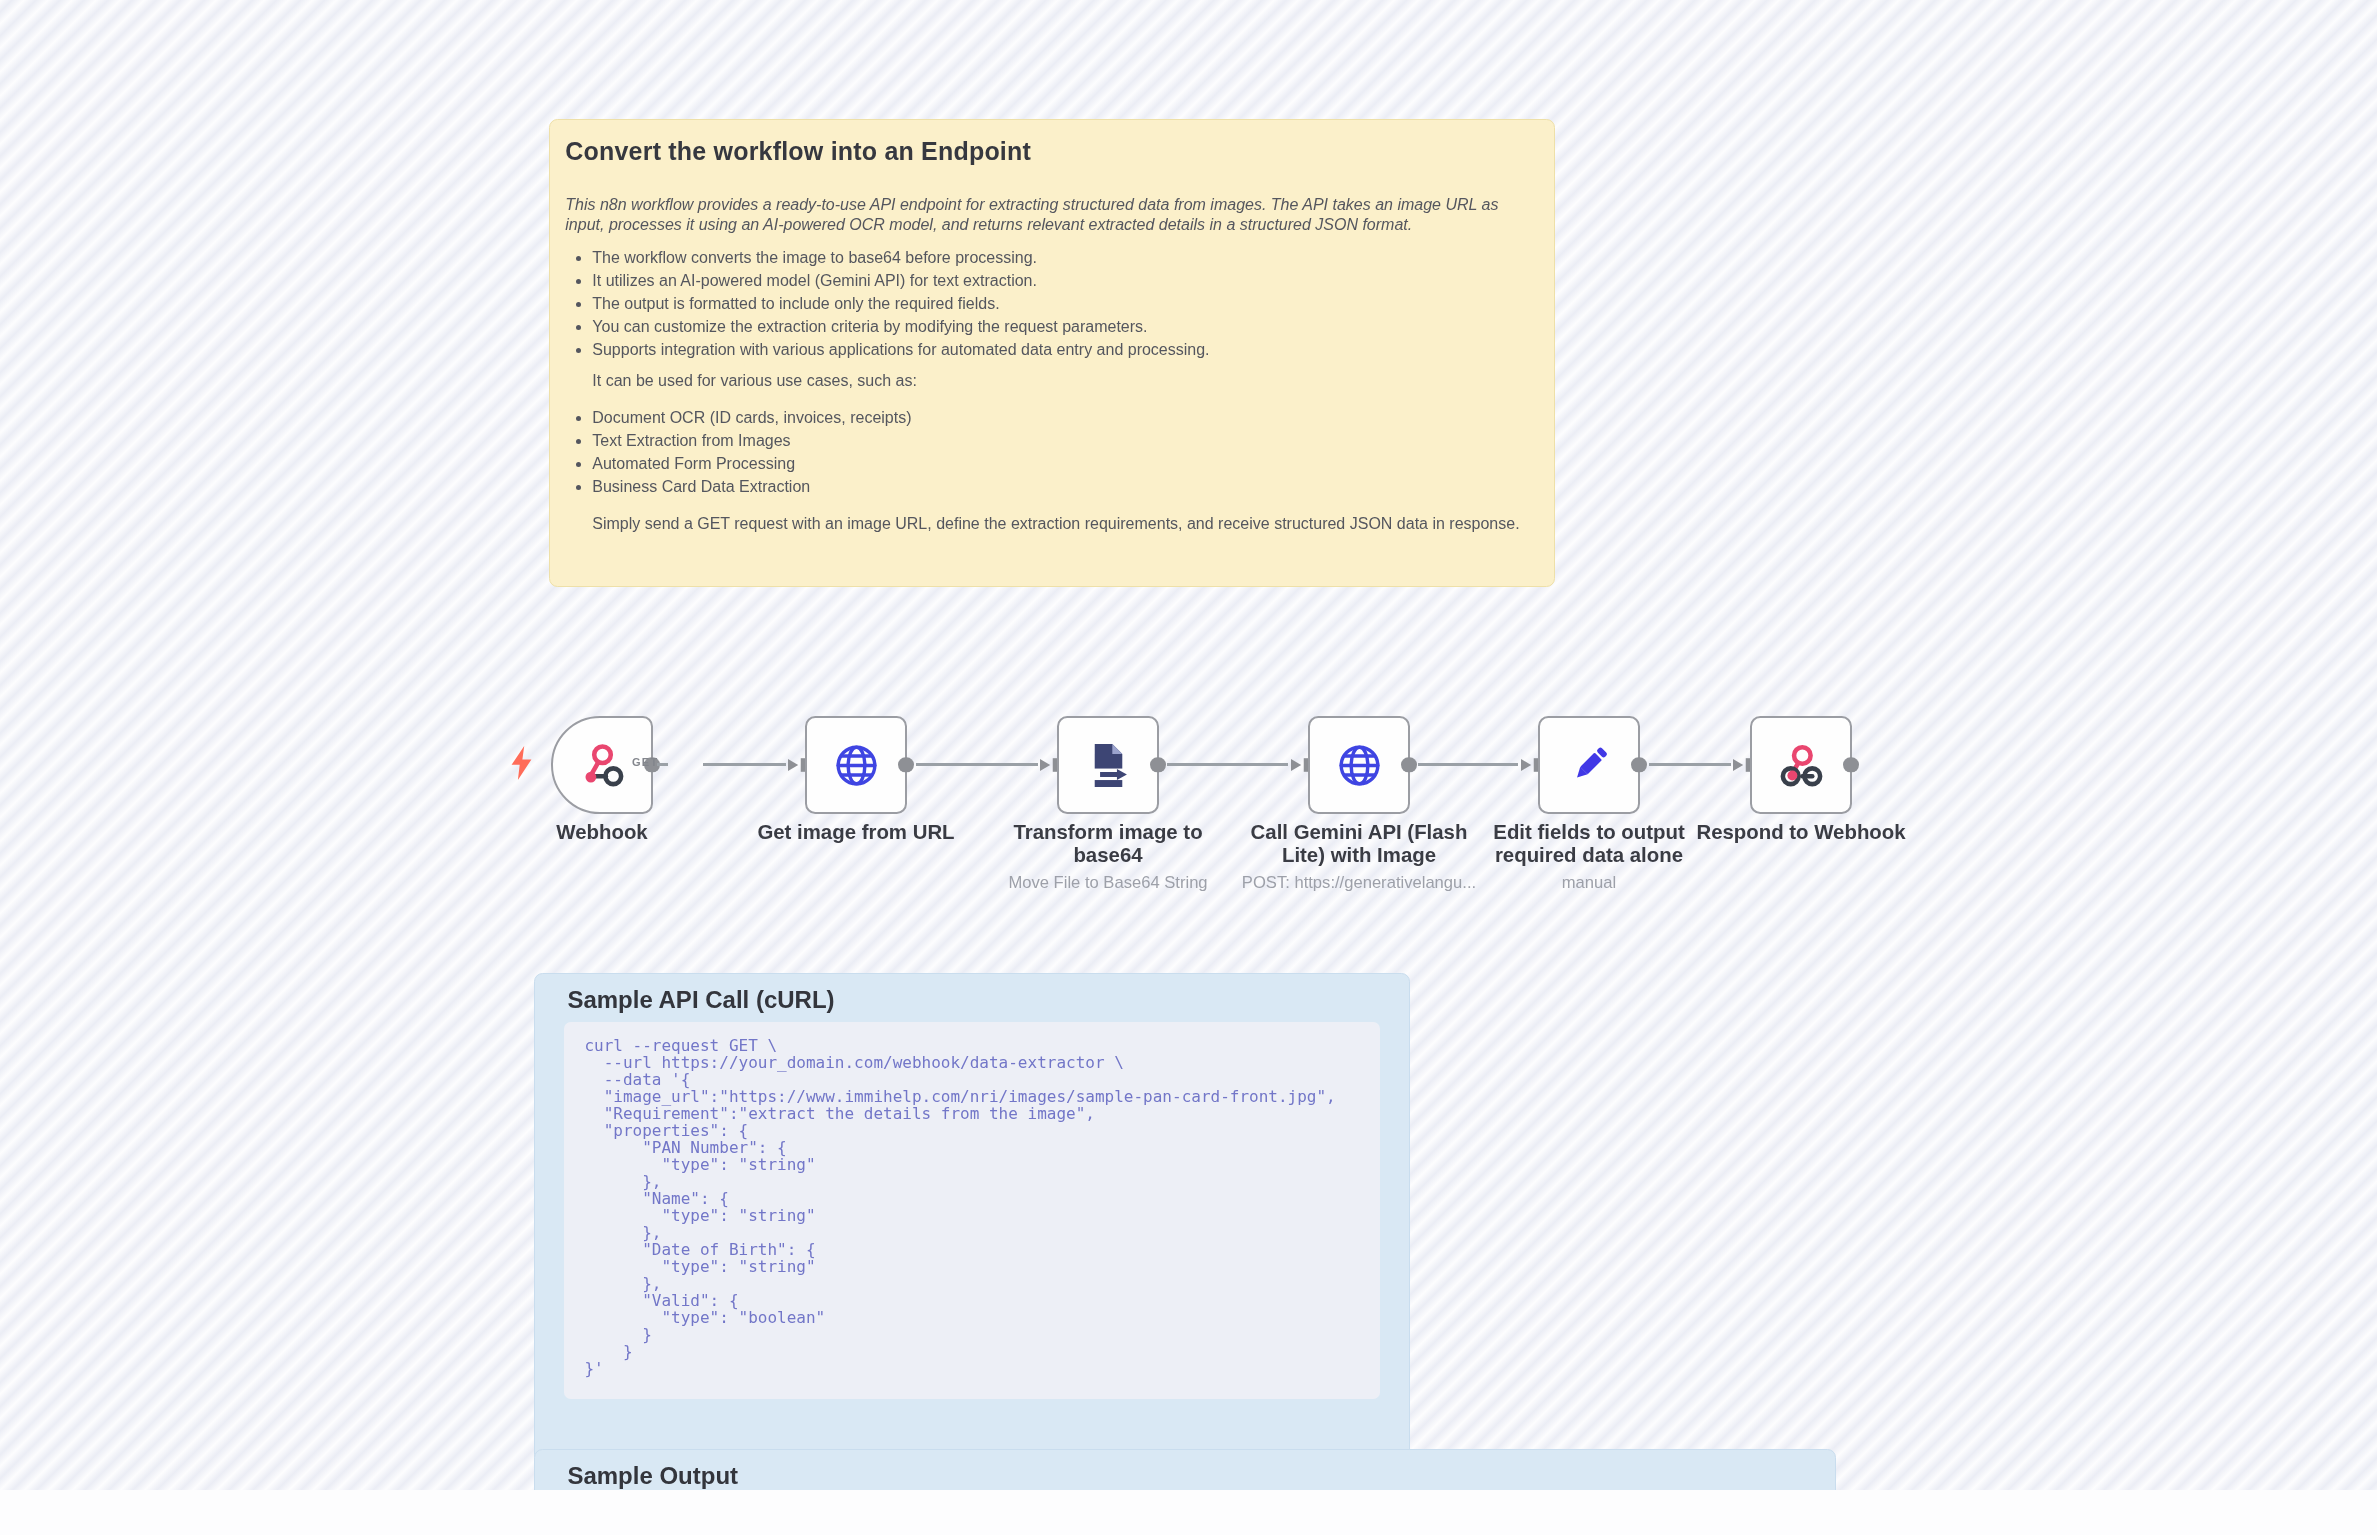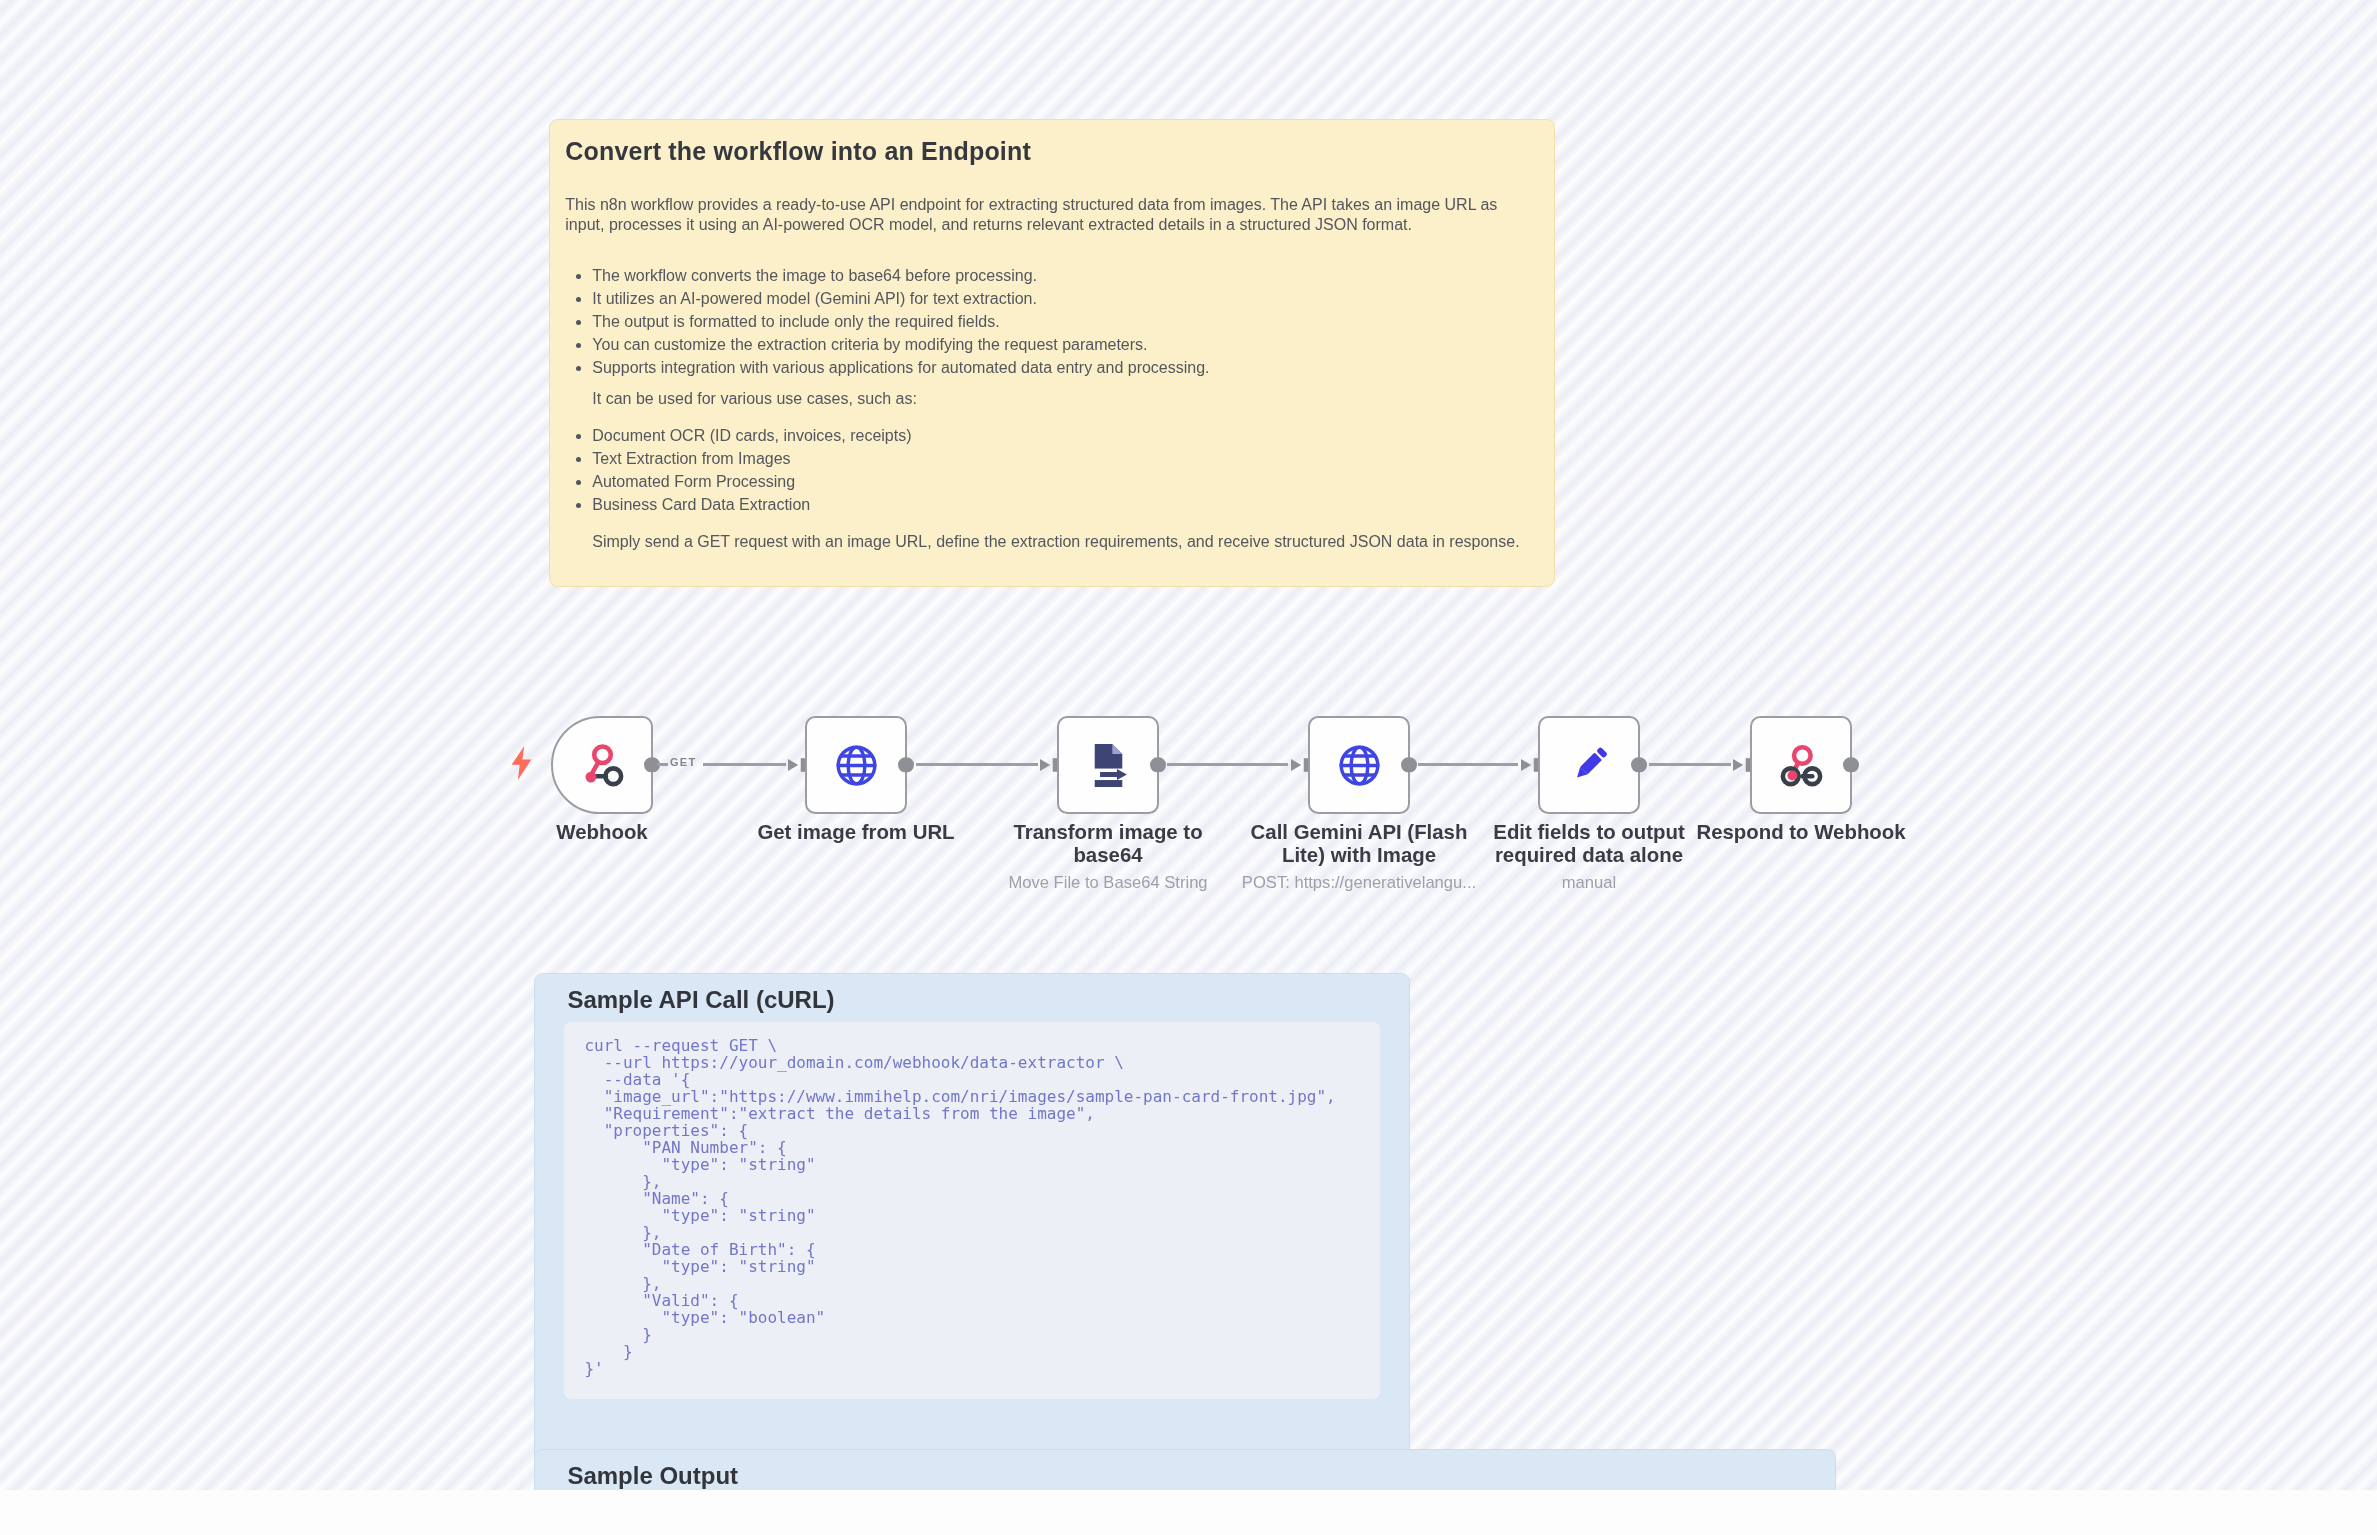--- a/index.html
+++ b/index.html
@@ -7,39 +7,39 @@
   #canvas{
     position:relative;width:2377px;height:1490px;overflow:hidden;
     background:repeating-linear-gradient(135deg,#fdfdfe 0px,#ebedf5 8.5px,#fdfdfe 17px);
     font-family:"Liberation Sans",sans-serif;
   }
   
   .note{position:absolute;border-radius:8.5px;}
   .note.yellow{left:549px;top:119px;width:1006px;height:468px;background:#fbf0ca;border:0.9px solid #eee0a8;padding:17px 17px 17px 15.3px;color:#54565e;}
   .note.yellow h2{font-size:25px;font-weight:700;color:#36383f;margin:0 0 29px 0;letter-spacing:0.2px;}
   .note.yellow p{font-size:16px;line-height:20.4px;margin:0;}
-  .note.yellow .intro{margin-bottom:31px;}
+  .note.yellow .intro{margin-bottom:13px;font-style:italic;}
   .note.yellow ul{margin:0 0 13.6px 0;padding-left:27px;list-style:disc outside;}
   .note.yellow li{font-size:16px;line-height:17px;margin:0 0 6px 0;}
   .note.yellow .mid{padding-left:27px;margin:0 0 17px 0;}
   .note.yellow .footer{padding-left:27px;margin-top:19px;white-space:nowrap;}
   .note.blue{background:#d9e8f4;border:0.9px solid #c9ddee;padding:12px 29px;}
   .note.blue h2{font-size:24px;line-height:1.15;font-weight:700;color:#33353c;margin:0 0 8.5px 3.4px;}
   .note.blue .codepanel{background:#edeff6;border-radius:6.8px;padding:15.3px 20.4px 22px 20.4px;}
   .note.blue pre{margin:0;font-family:"DejaVu Sans Mono",monospace;font-size:16px;line-height:17px;color:#7276c8;white-space:pre;}
   #note-curl{left:534px;top:973px;width:876px;height:490px;}
   #note-output{left:534px;top:1449px;width:1302px;height:247px;}
   #note-output .codepanel{margin-top:5.1px;}
   
   .node{position:absolute;top:716px;width:102px;height:98px;background:#fefefe;border:2.1px solid #9b9da3;border-radius:10.2px;display:flex;align-items:center;justify-content:center;}
   .node.trigger{border-radius:49px 10.2px 10.2px 49px;}
   .port-out{position:absolute;right:-8.5px;top:50%;transform:translateY(-50%);width:15.3px;height:15.3px;border-radius:50%;background:#8e9095;}
   .port-in{position:absolute;left:-19.6px;top:50%;transform:translateY(-50%);width:19px;height:15.3px;}
   .edge{position:absolute;top:763px;height:2.6px;background:#9aa0a6;}
-  .get-label{position:absolute;left:670px;top:756px;font-size:11px;font-weight:700;letter-spacing:1.3px;color:#83868d;}
+  .get-label{position:absolute;left:632px;top:756px;font-size:11px;font-weight:700;letter-spacing:1.3px;color:#83868d;}
   .nlabel{position:absolute;top:821px;width:238px;text-align:center;font-size:20.4px;line-height:23px;font-weight:600;color:#3a3c44;}
   .nsub{font-size:16.6px;line-height:19px;font-weight:400;color:#9da0a9;margin-top:6px;}
   .bolt{position:absolute;left:507px;top:745px;}
 </style>
 </head>
 <body>
 
 <div id="canvas">
 
   <div class="note yellow">

